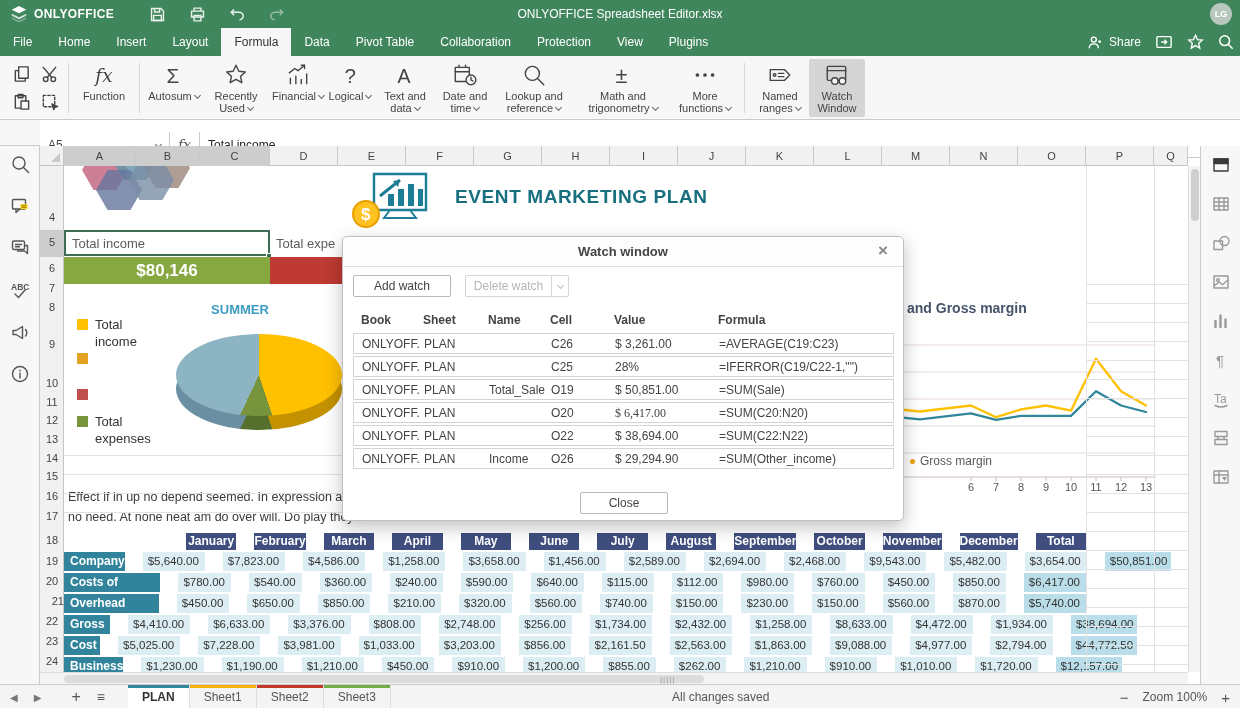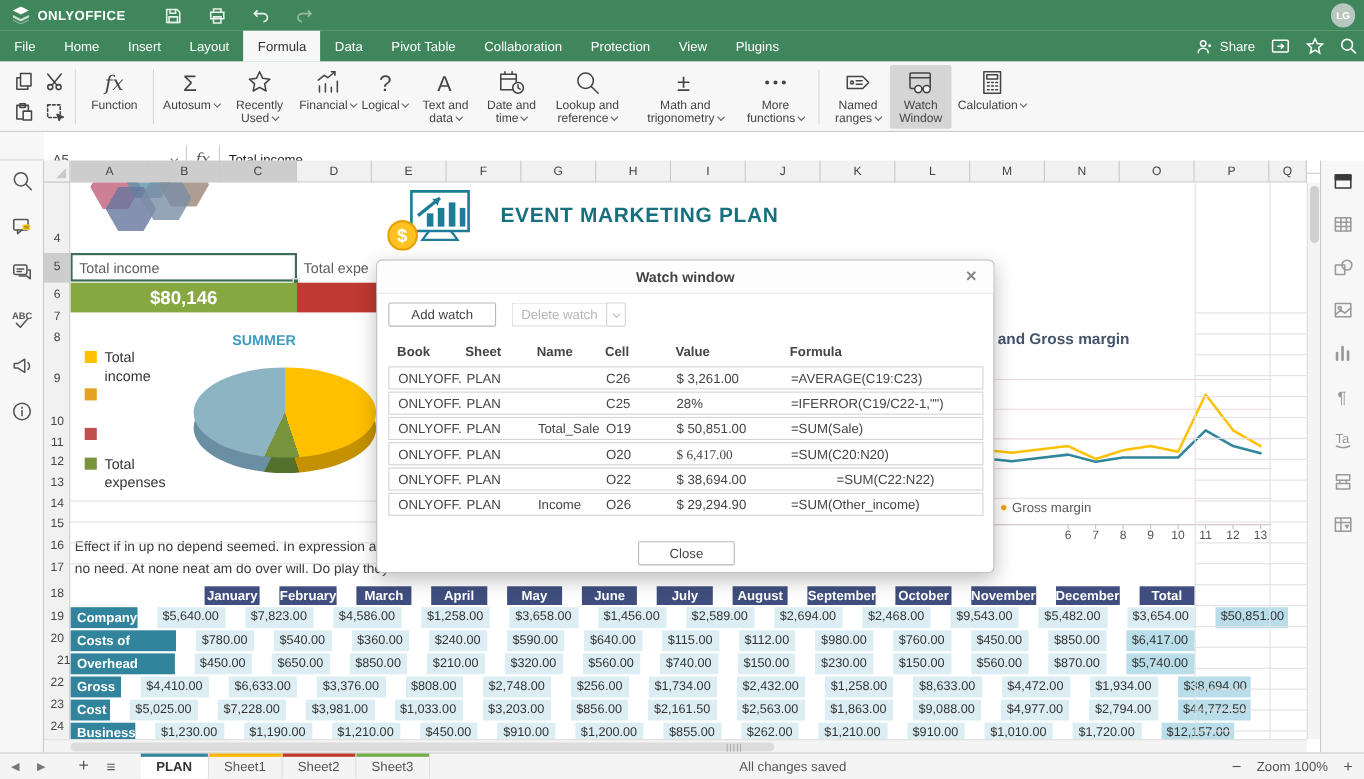--- a/index.html
+++ b/index.html
@@ -195,20 +195,21 @@
             <path d="M7.5 3.5L4 7l3.5 3.5"></path>
           </svg>
       </span>
       <span class="tb-ico" style="opacity:.5">
         <svg class="ic" width="18" height="16" viewBox="0 0 22 18" fill="none" stroke="currentColor" stroke-width="1.5">
             <path d="M18 7H9a5 4.5 0 00-1 9"></path>
             <path d="M14.5 3.5L18 7l-3.5 3.5"></path>
           </svg>
       </span>
     </div>
+    <div class="doc-title">ONLYOFFICE Spreadsheet Editor.xlsx</div>
     <div class="avatar">LG</div>
   </div>
 
   <div class="menubar">
     <div id="menu-tabs" style="display:flex;align-items:stretch;">
         <div class="menu-tab">File</div>
         <div class="menu-tab">Home</div>
         <div class="menu-tab">Insert</div>
         <div class="menu-tab">Layout</div>
         <div class="menu-tab active">Formula</div>
@@ -383,30 +384,20 @@
           <div class="bicon">
             <svg class="ic" width="26" height="26" viewBox="0 0 24 24" fill="none" stroke="currentColor" stroke-width="1.4" stroke-linecap="round" stroke-linejoin="round">
               <rect x="3" y="4" width="17" height="13" rx="1"></rect>
               <path d="M3 8h17"></path>
               <circle cx="10" cy="17.5" r="3" fill="#f7f7f7"></circle>
               <circle cx="17" cy="17.5" r="3" fill="#f7f7f7"></circle>
               <path d="M13 17.5h1"></path>
             </svg>
           </div>
           <div class="blabel">Watch Window</div>
-        </div>
-        <div class="big-btn" style="width: 74px;">
-          <div class="bicon">
-            <svg class="ic" width="26" height="26" viewBox="0 0 24 24" fill="none" stroke="currentColor" stroke-width="1.4" stroke-linecap="round" stroke-linejoin="round">
-              <rect x="5" y="3" width="14" height="18"></rect>
-              <rect x="7.5" y="5.5" width="9" height="3.5"></rect>
-              <path d="M8 12h1.5M11.5 12h1.5M15 12h1.5M8 15h1.5M11.5 15h1.5M15 15h1.5M8 18h1.5M11.5 18h1.5M15 18h1.5"></path>
-            </svg>
-          </div>
-          <div class="blabel">Calculation<span class="caret"></span></div>
         </div>
       </div>
   </div>
 
   <div class="fb-left"></div>
   <div class="formulabar">
     <div class="namebox">
       <span>A5</span>
       <span class="caret"></span>
     </div>
@@ -1091,21 +1082,21 @@
           <span class="dlg-cell" style="left: 197px; width: 60px;">O20</span>
           <span class="dlg-cell" style="left: 261px; width: 100px; font-family: Liberation Serif, serif;">$ 6,417.00</span>
           <span class="dlg-cell" style="left: 365px; width: 172px;">=SUM(C20:N20)</span>
         </div>
         <div class="dlg-row">
           <span class="dlg-cell" style="left: 8px; width: 58px;">ONLYOFF...</span>
           <span class="dlg-cell" style="left: 70px; width: 60px;">PLAN</span>
           <span class="dlg-cell" style="left: 135px; width: 58px;"></span>
           <span class="dlg-cell" style="left: 197px; width: 60px;">O22</span>
           <span class="dlg-cell" style="left: 261px; width: 100px;">$ 38,694.00</span>
-          <span class="dlg-cell" style="left: 365px; width: 172px; text-align: center;">=SUM(C22:N22)</span>
+          <span class="dlg-cell" style="left: 365px; width: 172px;">=SUM(C22:N22)</span>
         </div>
         <div class="dlg-row">
           <span class="dlg-cell" style="left: 8px; width: 58px;">ONLYOFF...</span>
           <span class="dlg-cell" style="left: 70px; width: 60px;">PLAN</span>
           <span class="dlg-cell" style="left: 135px; width: 58px;">Income</span>
           <span class="dlg-cell" style="left: 197px; width: 60px;">O26</span>
           <span class="dlg-cell" style="left: 261px; width: 100px;">$ 29,294.90</span>
           <span class="dlg-cell" style="left: 365px; width: 172px;">=SUM(Other_income)</span>
         </div>
       </div>

